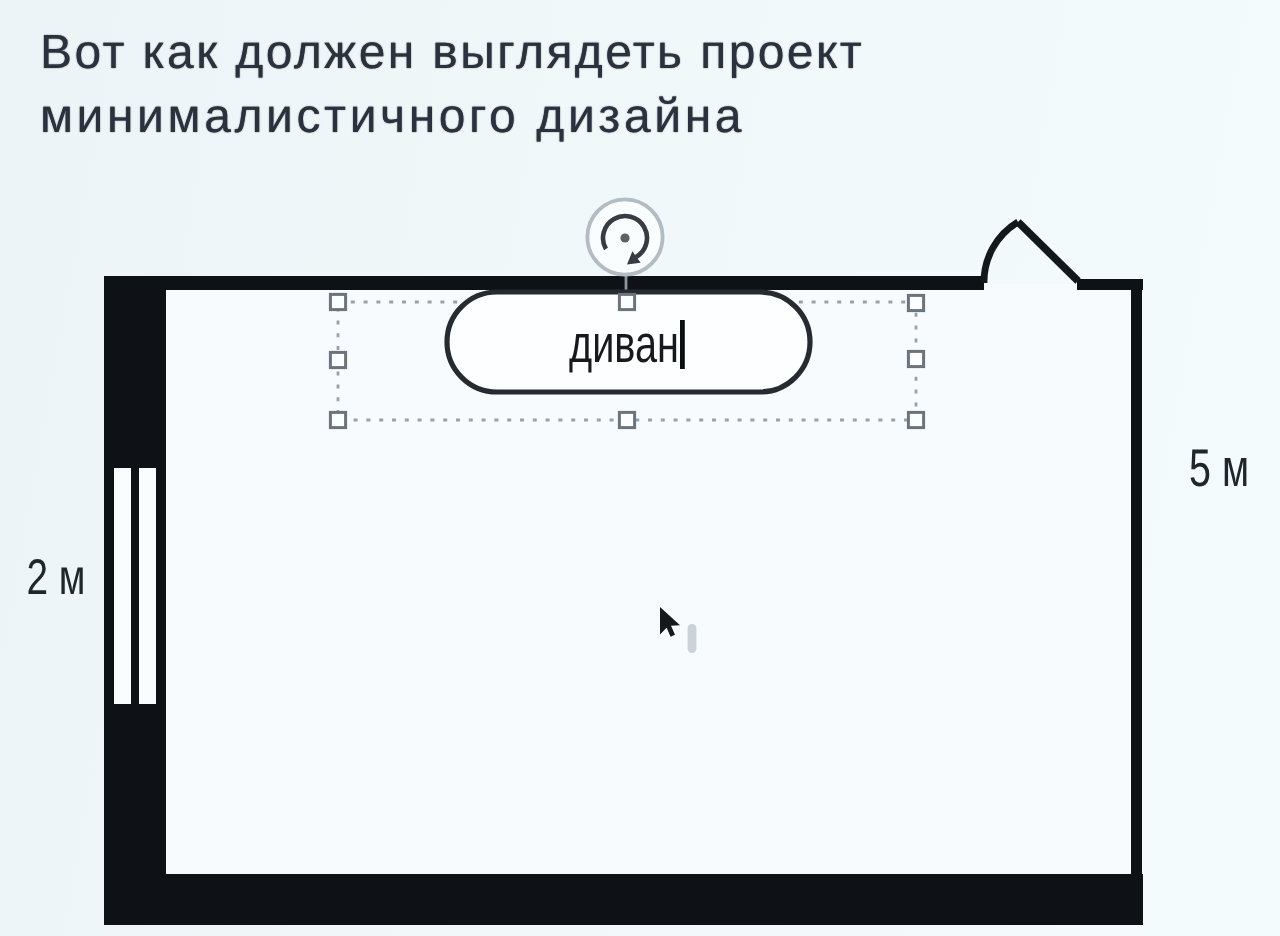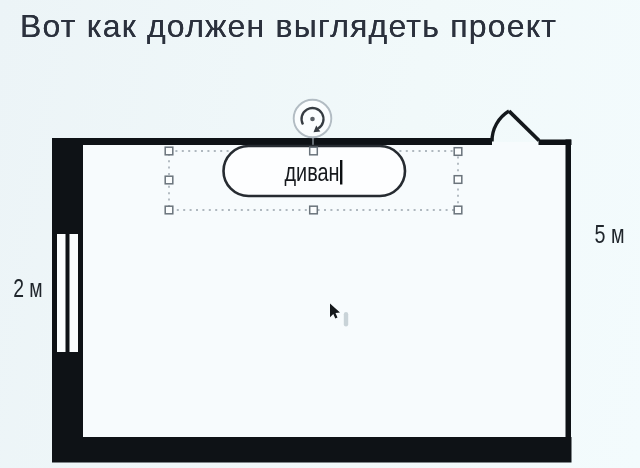--- a/index.html
+++ b/index.html
@@ -1,27 +1,27 @@
 <!DOCTYPE html>
 <html><head>
 <meta charset="utf-8">
 <style>
   html,body{margin:0;padding:0;}
   body{width:640px;height:468px;background:linear-gradient(100deg,#ecf4f7,#f1f9fa 60%,#f3fbfd);overflow:hidden;position:relative;
        font-family:"Liberation Sans", sans-serif;}
-  .title{position:absolute;left:20px;top:11px;font-size:32px;line-height:31.5px;
+  .title{position:absolute;left:20px;top:11px;font-size:24px;line-height:31.5px;
          color:#2b313d;text-shadow:0 0 0.6px #2b313d;}
   .l1{letter-spacing:1.2px;}
   .l2{letter-spacing:1.8px;}
   svg{position:absolute;left:0;top:0;}
 </style>
 </head>
 <body>
 
-<div class="title"><span class="l1">Вот как должен выглядеть проект</span><br></div>
+<div class="title"><span class="l1">Вот как должен выглядеть проект</span><br><span class="l2">минималистичного дизайна</span></div>
 <svg width="640" height="468" viewBox="0 0 640 468">
 
   <rect x="80" y="142" width="488" height="298" fill="#f7fbfd"></rect>
 
   <rect x="52" y="138" width="31" height="324" fill="#0e1216"></rect>
 
   <rect x="52" y="138" width="440" height="7" fill="#0e1216"></rect>
 
   <rect x="538.5" y="139.5" width="33" height="5.5" fill="#0e1216"></rect>
 

